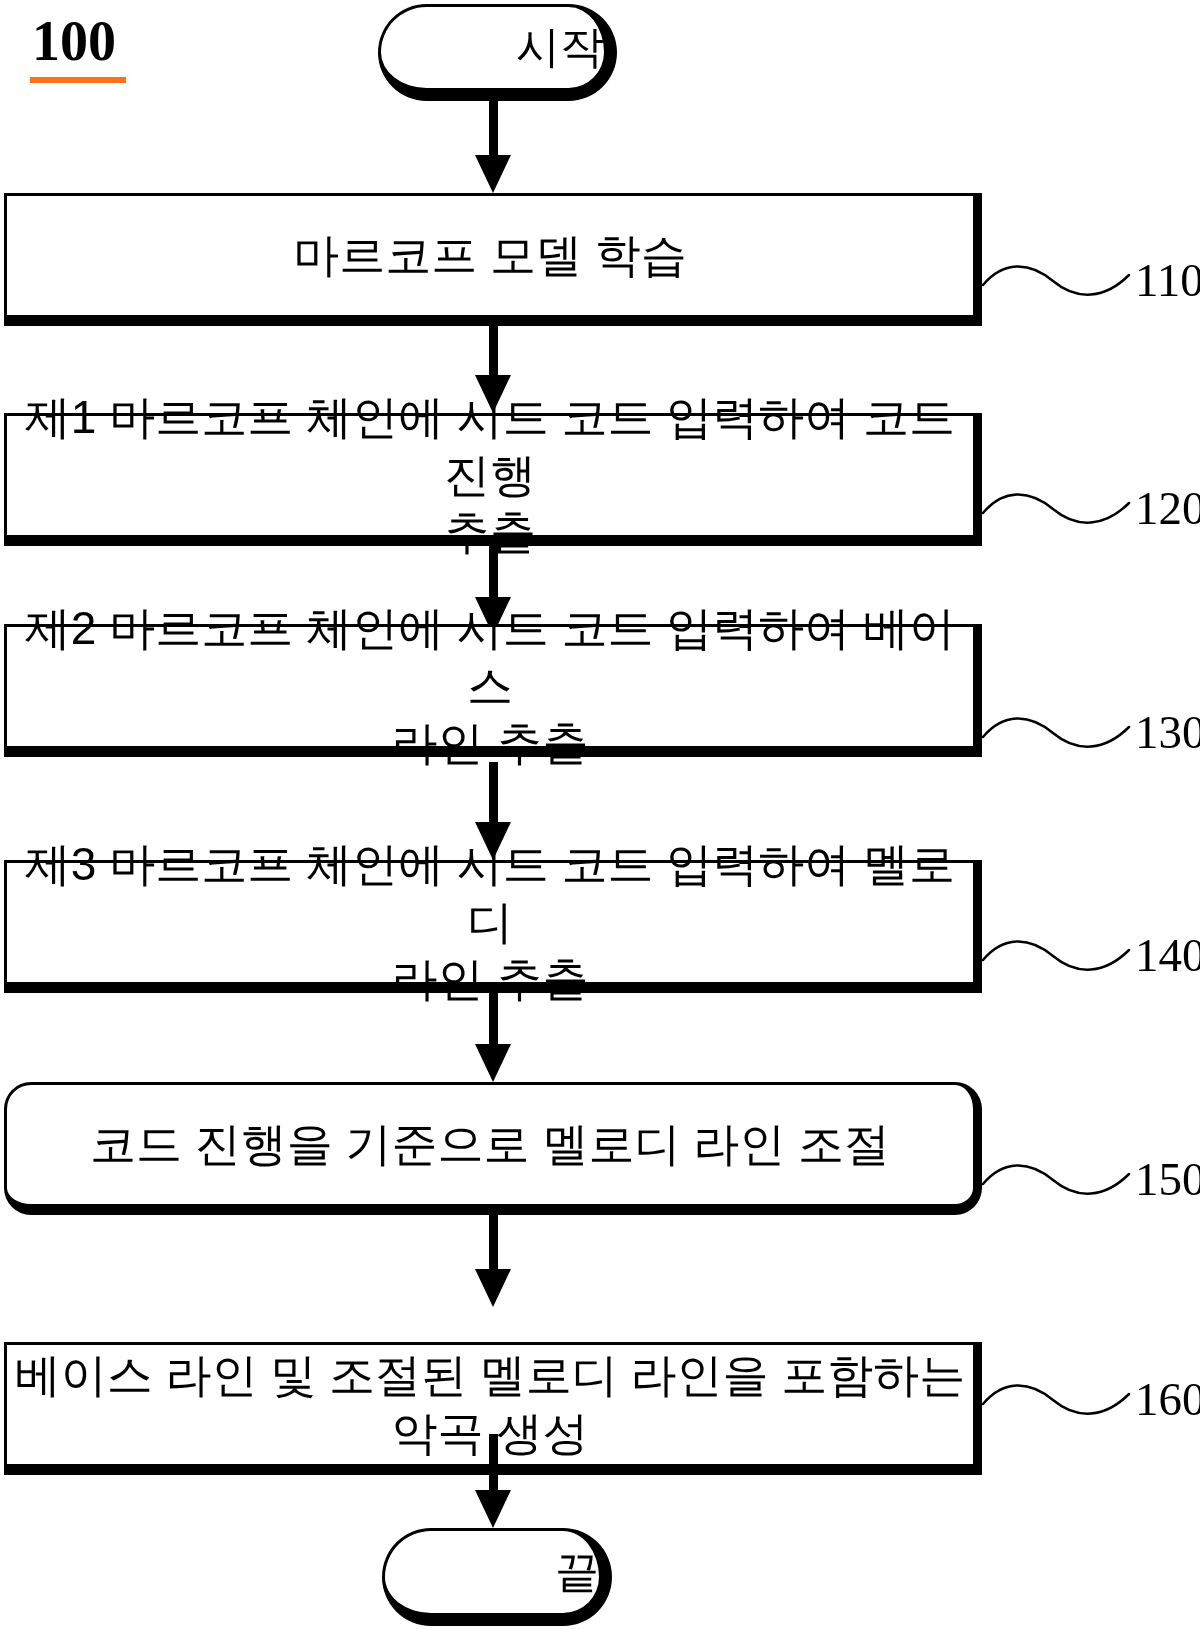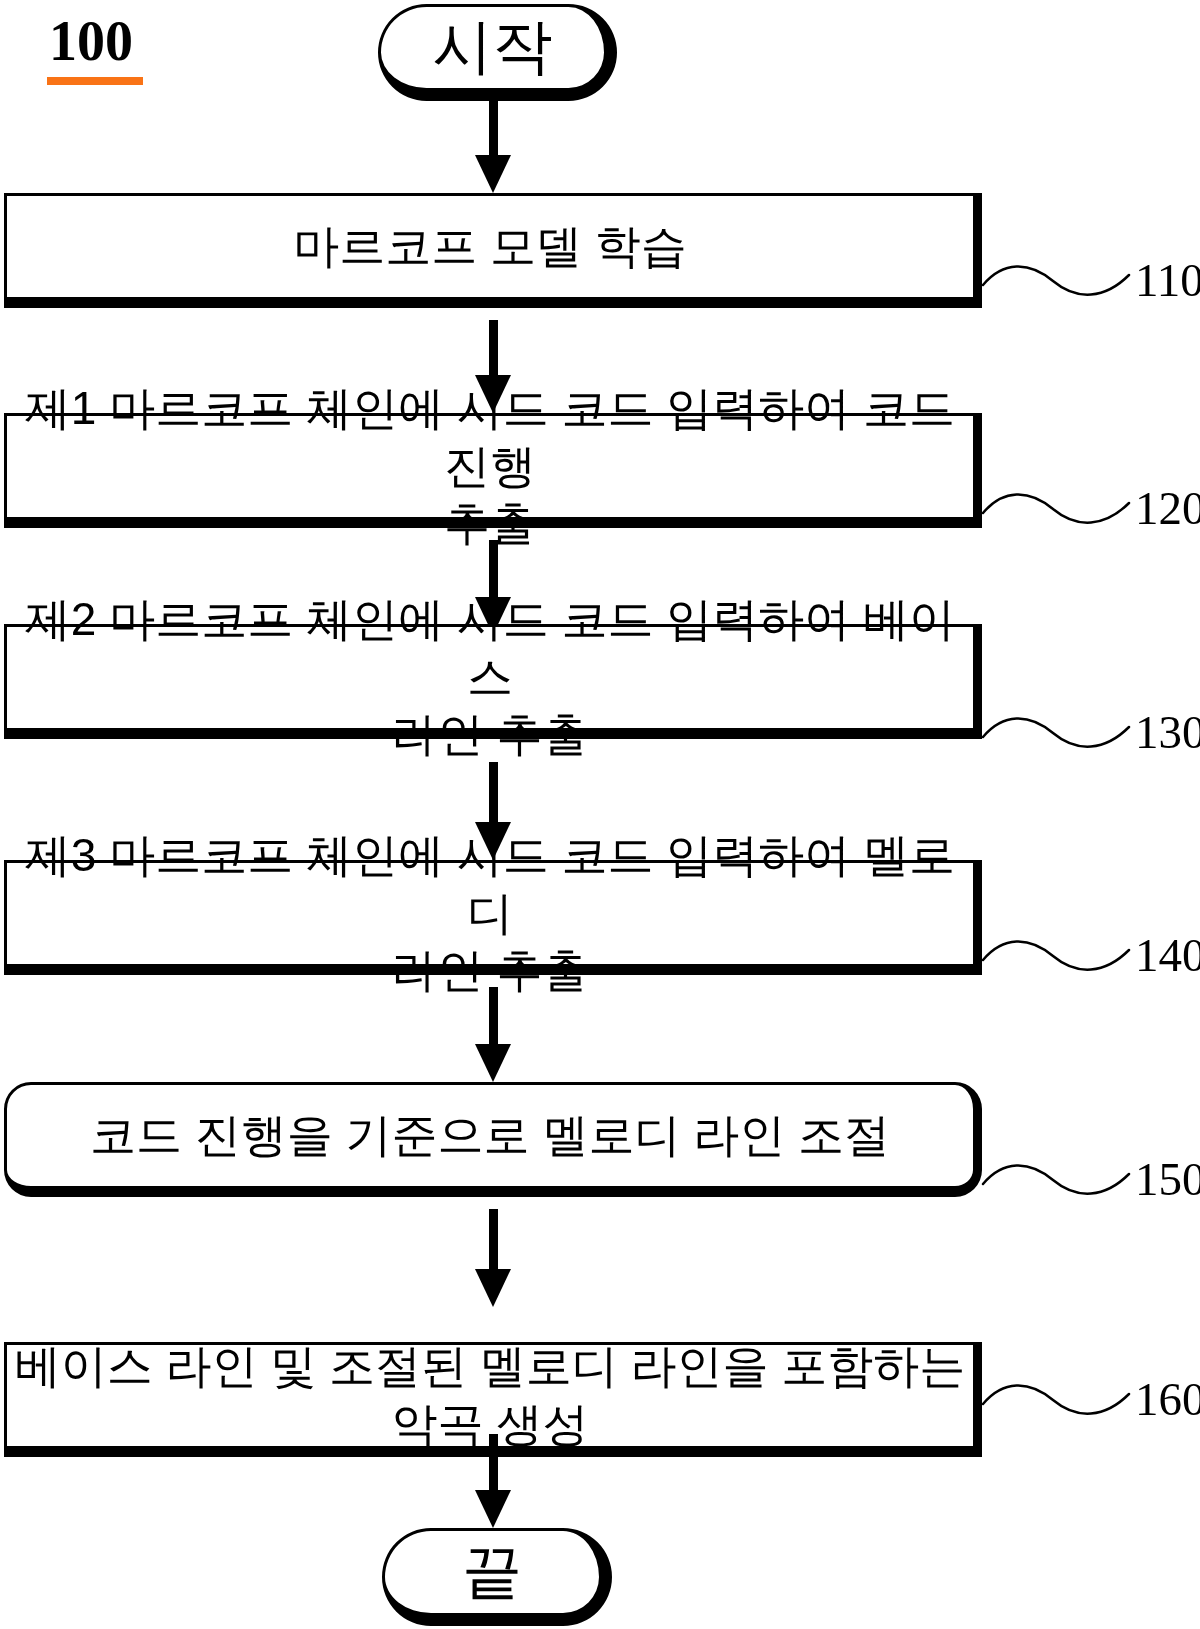--- a/index.html
+++ b/index.html
@@ -18,48 +18,47 @@
   }
   
   .figref {
     position: absolute;
     left: 30px;
     top: 12px;
     font-family: "Liberation Serif", "DejaVu Serif", serif;
     font-weight: bold;
     font-size: 56px;
     line-height: 1.05;
-    border-bottom: 8px solid #f97316;
+    border-bottom: 6px solid #f97316;
     padding: 0 10px 6px 2px;
-    margin-left: 17px;
   }
   
   .terminal {
     position: absolute;
     box-sizing: border-box;
     background: #fff;
     border: 3px solid #000;
     border-right-width: 13px;
     border-bottom-width: 13px;
     border-radius: 52px;
     display: flex;
     align-items: center;
-    justify-content: center;
-    font-size: 60px;
+    justify-content: flex-end;
+    font-size: 44px;
     text-align: center;
   }
   .terminal.start { left: 378px; top: 4px;    width: 239px; height: 97px; }
   .terminal.end   { left: 382px; top: 1528px; width: 230px; height: 98px; }
   
   .process {
     position: absolute;
     box-sizing: border-box;
     left: 4px;
     width: 978px;
-    height: 115px;
+    height: 133px;
     background: #fff;
     border: 3px solid #000;
     border-right-width: 9px;
     border-bottom-width: 11px;
     display: flex;
     flex-direction: column;
     align-items: center;
     justify-content: center;
     text-align: center;
     font-size: 46px;

